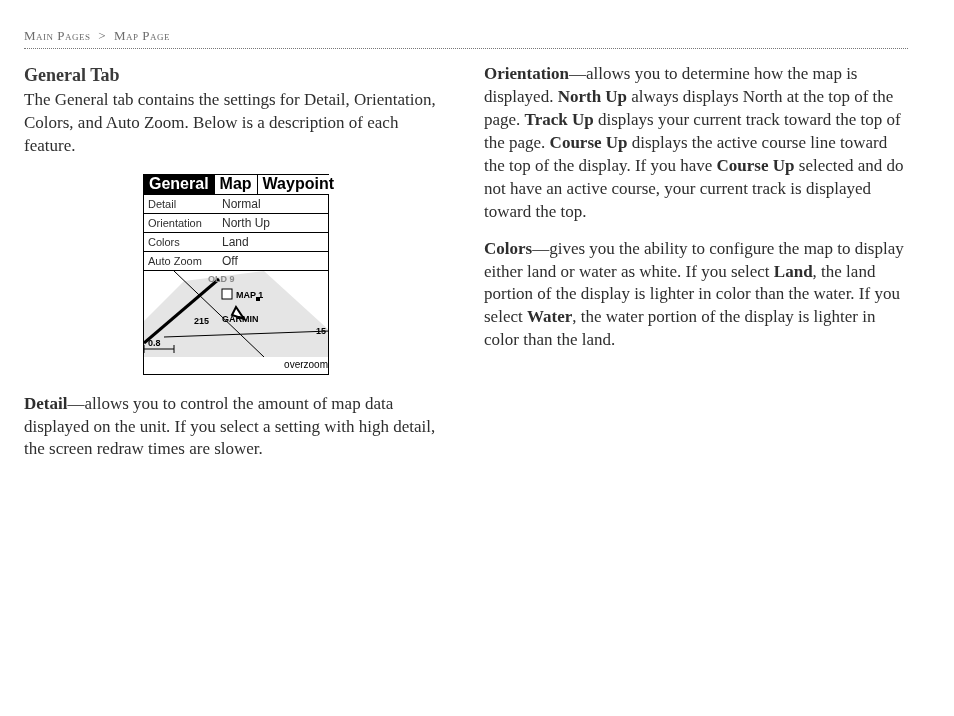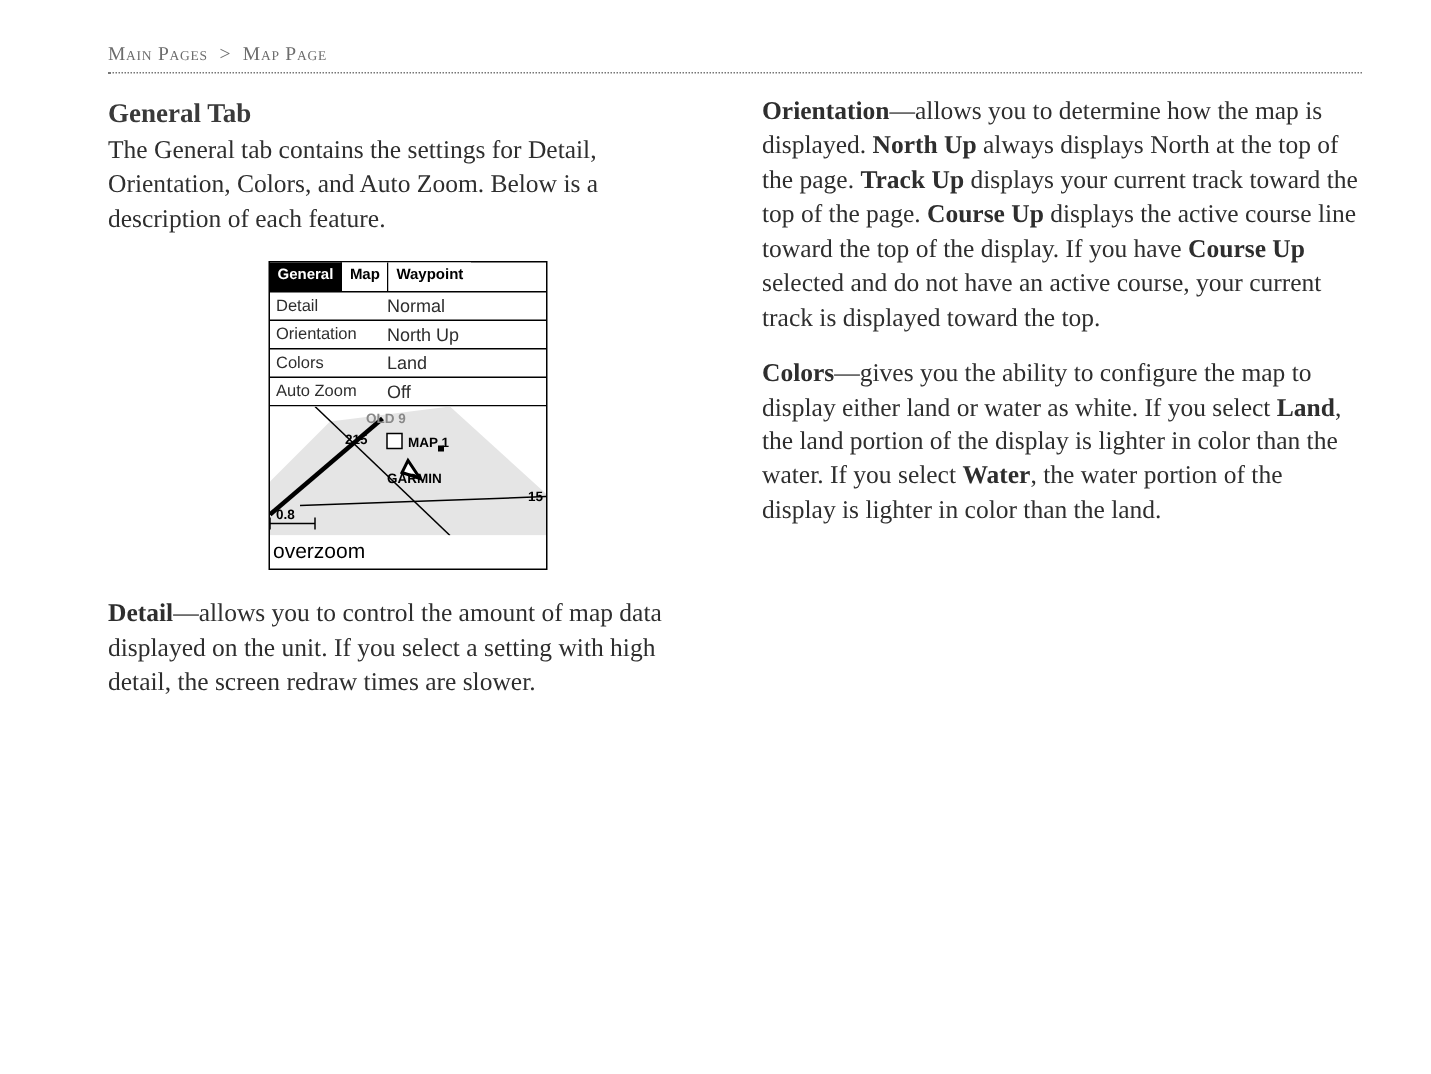--- a/index.html
+++ b/index.html
@@ -1,40 +1,40 @@
 <!DOCTYPE html>
 <html><head>
 <meta charset="utf-8">
 <style>
   * { box-sizing: border-box; margin: 0; padding: 0; }
   html, body { width: 954px; height: 716px; background: #fff; font-family: "Times New Roman", Times, serif; color: #2e2e2e; }
-  .page { width: 954px; height: 556px; padding: 28px 46px 26px 72px; position: relative; }
+  .page { width: 954px; height: 556px; padding: 28px 46px 26px 24px; position: relative; }
   .breadcrumb { font-size: 13px; font-variant: small-caps; letter-spacing: .5px; color: #6c6c6c; margin-bottom: 4px; }
   .breadcrumb .sep { margin: 0 4px; color: #6c6c6c; }
   .dotrule { border: 0; border-top: 1px dotted #777; margin: 4px 0 14px 0; }
   .cols { display: flex; gap: 36px; }
   .col { width: 50%; }
   h3.section-head { font-weight: bold; font-size: 18px; color: #3a3a3a; margin-bottom: 2px; }
   .body { font-size: 17px; line-height: 1.35; }
   .body p { margin-bottom: 14px; }
   .b { font-weight: bold; }
   
   .fig { width: 186px; margin: 16px auto 18px auto; border: 1px solid #000; background: #fff; font-family: Arial, Helvetica, sans-serif; }
   .tabs { display: flex; height: 20px; border-bottom: 1px solid #000; }
-  .tab { flex: 0 0 auto; padding: 2px 5px; font-size: 10px; font-weight: bold; color: #000; background: #fff; border-right: 1px solid #000; line-height: 14px; }
+  .tab { flex: 0 0 auto; padding: 2px 5px; font-size: 16px; font-weight: bold; color: #000; background: #fff; border-right: 1px solid #000; line-height: 14px; }
   .tab.sel { background: #000; color: #fff; }
   .tab:last-child { border-right: 0; }
   .rows { }
   .row { display: flex; height: 19px; align-items: center; border-bottom: 1px solid #000; padding-left: 4px; }
   .row .lbl { width: 74px; font-size: 11px; }
   .row .val { font-size: 12px; font-weight: normal; }
   .mapbox { height: 86px; position: relative; overflow: hidden; background: #fff; }
   .mapbox svg { position: absolute; left:0; top:0; }
   .mapbox .mlabel { position: absolute; font-size: 9px; font-weight: bold; color:#000; }
-  .overzoom { font-size: 14px; padding: 1px 0 2px 2px; color:#000; }
+  .overzoom { font-size: 10px; padding: 1px 0 2px 2px; color:#000;text-align:right; }
   
   .footer { position: absolute; left: 46px; right: 46px; bottom: 26px; display: flex; justify-content: space-between; align-items: baseline; color: #7a7a7a; font-size: 15px; font-style: italic; }
   .footer .pnum { font-style: italic; }
   .footer .doc { font-style: italic; }
 </style>
 </head>
 <body>
 
 <div class="page">
 
@@ -83,21 +83,21 @@
             <line x1="20" y1="66" x2="186" y2="60" stroke="#000" stroke-width="1"></line>
             <line x1="0" y1="78" x2="30" y2="78" stroke="#000" stroke-width="1"></line>
             <line x1="0" y1="74" x2="0" y2="82" stroke="#000" stroke-width="1"></line>
             <line x1="30" y1="74" x2="30" y2="82" stroke="#000" stroke-width="1"></line>
             <rect x="78" y="18" width="10" height="10" fill="#fff" stroke="#000"></rect>
             <rect x="112" y="26" width="4" height="4" fill="#000"></rect>
             <polygon points="100,48 88,44 92,36" fill="#fff" stroke="#000" stroke-width="2"></polygon>
           </svg>
           <div class="mlabel" style="left:92px; top:18px;">MAP 1</div>
           <div class="mlabel" style="left:78px; top:42px;">GARMIN</div>
-          <div class="mlabel" style="left:50px; top:16px;">215</div>
+          <div class="mlabel" style="left:50px; top:44px;">215</div>
           <div class="mlabel" style="left:4px; top:66px;">0.8</div>
           <div class="mlabel" style="right:2px; top:54px;">15</div>
           <div class="mlabel" style="left:64px; top:2px; color:#888;">OLD 9</div>
         </div>
         <div class="overzoom">overzoom</div>
       </div>
 
       <p>
         <span class="b">Detail</span><span>—allows you to control the amount of map data displayed on the unit. If you select a setting with high detail, the screen redraw times are slower.</span>
       </p>

